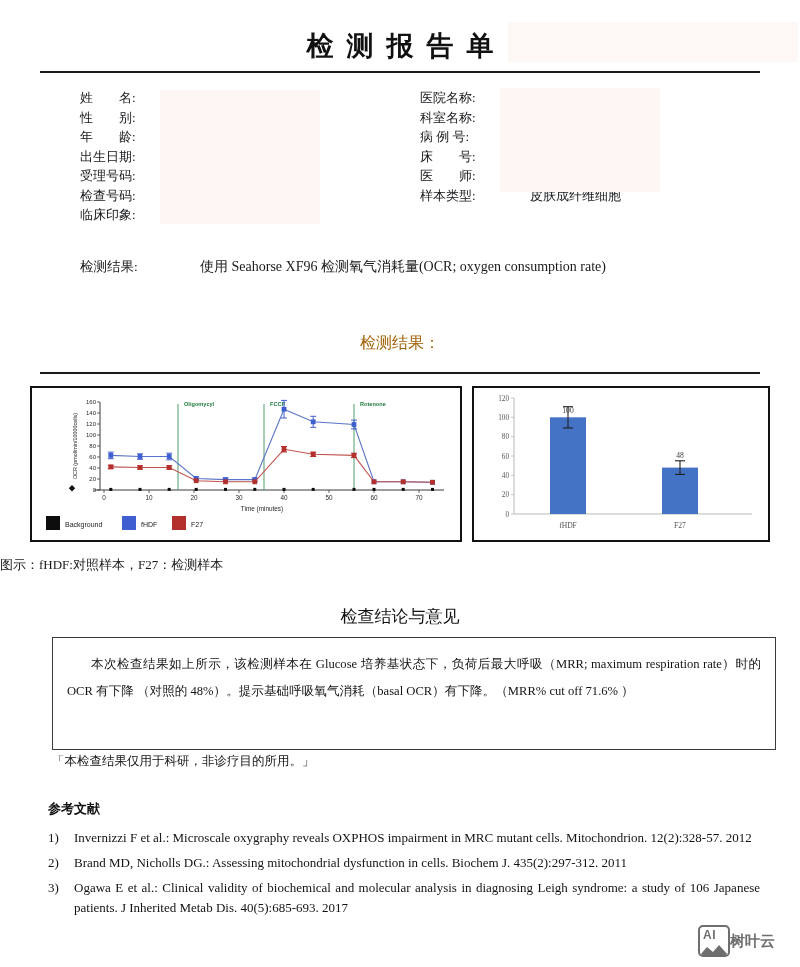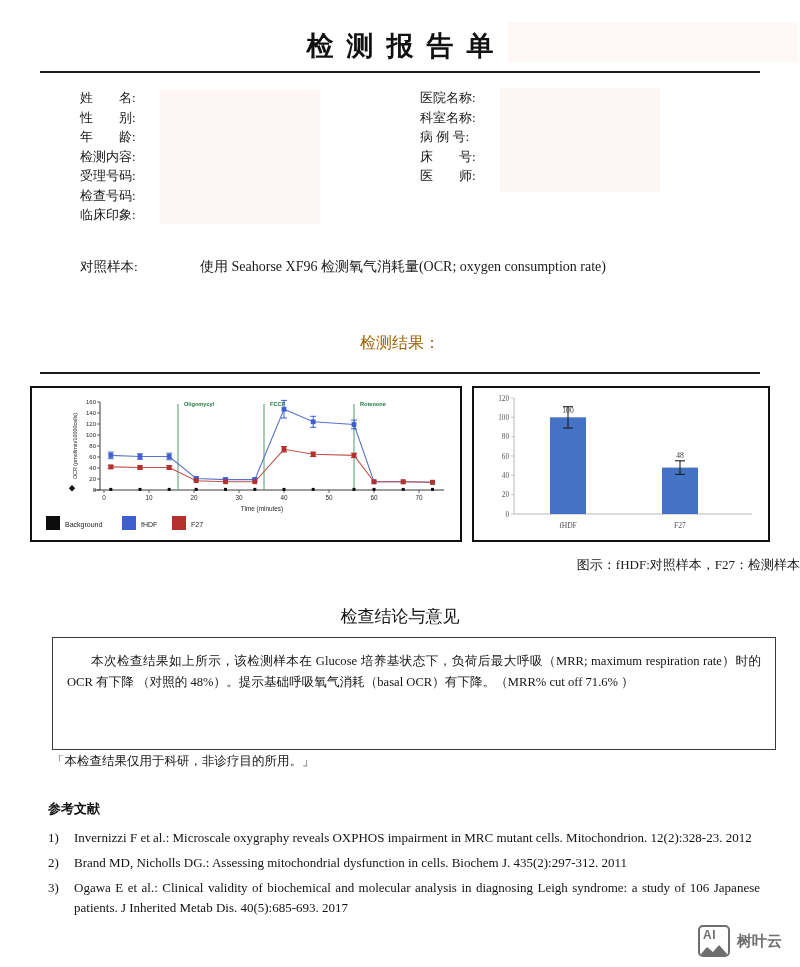--- a/index.html
+++ b/index.html
@@ -118,21 +118,21 @@
   .lc-axis-text { font-family: "Liberation Sans", "DejaVu Sans", sans-serif; fill: #2a2a2a; }
   .lc-drug { font-family: "Liberation Sans", "DejaVu Sans", sans-serif; fill: #1f7a3d; font-weight: 700; }
   .legend-text { font-family: "Liberation Sans", "DejaVu Sans", sans-serif; fill: #222; }
   .bar-axis-text { font-family: "Liberation Serif", "DejaVu Serif", serif; fill: #555; }
   .bar-label { font-family: "Liberation Serif", "DejaVu Serif", serif; fill: #3a3a3a; }
 
   
   .fig-caption {
     position: absolute;
     top: 556px; left: 0; width: 800px;
-    text-align: right;
+    text-align: left;
     font-size: 13px;
     color: #1a1a1a;
   }
 
   
   .concl-heading {
     position: absolute;
     top: 605px; left: 0; width: 800px;
     text-align: center;
     font-family: "Liberation Sans", "DejaVu Sans", sans-serif;
@@ -143,21 +143,21 @@
     position: absolute;
     top: 637px; left: 52px;
     width: 724px; height: 113px;
     border: 1px solid #3b3b3b;
     box-sizing: border-box;
     background: #fff;
   }
   .concl-text {
     padding: 13px 14px 0 14px;
     font-size: 12.6px;
-    line-height: 21px;
+    line-height: 27px;
     text-align: justify;
     color: #141414;
     text-indent: 24px;
   }
   .disclaimer {
     position: absolute;
     top: 753px; left: 52px;
     font-size: 12.5px;
     color: #141414;
   }
@@ -190,21 +190,20 @@
     left: 0; top: 0;
     width: 22px;
   }
 
   
   .watermark {
     position: absolute;
     top: 925px; left: 698px;
     display: flex;
     align-items: center;
-    gap: 7px;
   }
   .wm-badge {
     width: 28px; height: 28px;
     border: 2px solid #6e6e6e;
     border-radius: 5px;
     position: relative;
     overflow: hidden;
     background: #fff;
   }
   .wm-badge .wm-ai {
@@ -237,40 +236,41 @@
     <span class="doc-title">检测报告单</span>
   </div>
   <div class="title-redaction"></div>
   <div class="title-rule"></div>
 
   <div class="form-block">
     <div class="form-col left">
       <div class="form-row"><span class="form-label">姓　　名:</span><span class="form-value"></span></div>
       <div class="form-row"><span class="form-label">性　　别:</span><span class="form-value"></span></div>
       <div class="form-row"><span class="form-label">年　　龄:</span><span class="form-value"></span></div>
-      <div class="form-row"><span class="form-label">检测内容:</span><span class="form-value"></span></div>
+      <div class="form-row"><span class="form-label">出生日期:</span><span class="form-value"></span></div>
       <div class="form-row"><span class="form-label">受理号码:</span><span class="form-value"></span></div>
       <div class="form-row"><span class="form-label">检查号码:</span><span class="form-value"></span></div>
       <div class="form-row"><span class="form-label">临床印象:</span><span class="form-value"></span></div>
     </div>
 
     <div class="form-col right">
       <div class="form-row"><span class="form-label">医院名称:</span><span class="form-value"></span></div>
       <div class="form-row"><span class="form-label">科室名称:</span><span class="form-value"></span></div>
       <div class="form-row"><span class="form-label">病 例 号:</span><span class="form-value"></span></div>
       <div class="form-row"><span class="form-label">床　　号:</span><span class="form-value"></span></div>
       <div class="form-row"><span class="form-label">医　　师:</span><span class="form-value"></span></div>
+      <div class="form-row"><span class="form-label">样本类型:</span><span class="form-value">皮肤成纤维细胞</span></div>
     </div>
   </div>
   <div class="redaction-left"></div>
   <div class="redaction-right"></div>
 
   <div class="project-block">
     <div class="project-row">
-      <span class="project-label">对照样本:</span><span class="project-value">使用 Seahorse XF96 检测氧气消耗量(OCR; oxygen consumption rate)</span>
+      <span class="project-label">检测结果:</span><span class="project-value">使用 Seahorse XF96 检测氧气消耗量(OCR; oxygen consumption rate)</span>
     </div>
   </div>
 
   <div class="results-heading">检测结果：</div>
   <div class="results-rule"></div>
 
   <div class="charts">
 
     <div class="panel line-panel">
       <svg width="428" height="152" viewBox="0 0 428 152">
@@ -494,21 +494,21 @@
   <div class="concl-heading">检查结论与意见</div>
   <div class="concl-box">
     <div class="concl-text">本次检查结果如上所示，该检测样本在 Glucose 培养基状态下，负荷后最大呼吸（MRR; maximum respiration rate）时的 OCR 有下降 （对照的 48%）。提示基础呼吸氧气消耗（basal OCR）有下降。（MRR% cut off 71.6% ）</div>
   </div>
   <div class="disclaimer">「本检查结果仅用于科研，非诊疗目的所用。」</div>
 
   <div class="ref-heading">参考文献</div>
   <div class="ref-list">
     <div class="ref-item">
       <span class="ref-num">1)</span>
-      <span>Invernizzi F et al.: Microscale oxygraphy reveals OXPHOS impairment in MRC mutant cells. Mitochondrion. 12(2):328-23. 2012</span>
+      <span>Invernizzi F et al.: Microscale oxygraphy reveals OXPHOS impairment in MRC mutant cells. Mitochondrion. 12(2):328-57. 2012</span>
     </div>
     <div class="ref-item">
       <span class="ref-num">2)</span>
       <span>Brand MD, Nicholls DG.: Assessing mitochondrial dysfunction in cells. Biochem J. 435(2):297-312. 2011</span>
     </div>
     <div class="ref-item">
       <span class="ref-num">3)</span>
       <span>Ogawa E et al.: Clinical validity of biochemical and molecular analysis in diagnosing Leigh syndrome: a study of 106 Japanese patients. J Inherited Metab Dis. 40(5):685-693. 2017</span>
     </div>
   </div>

